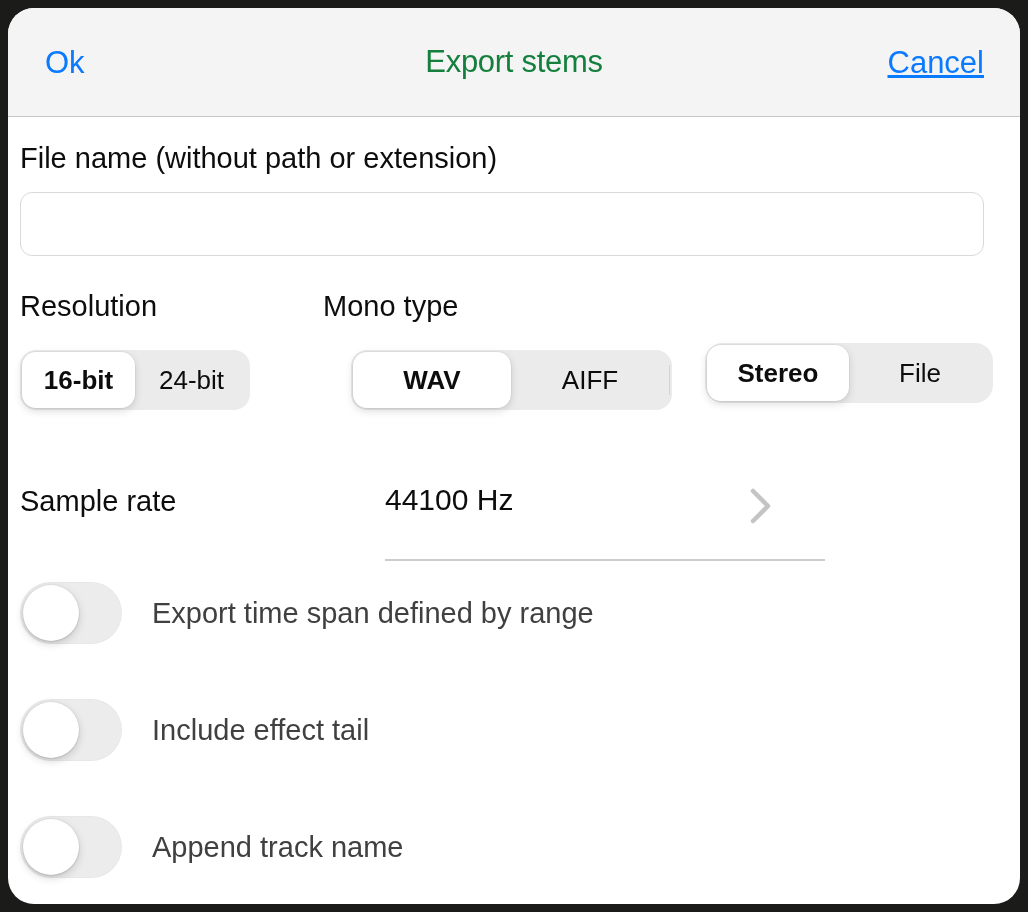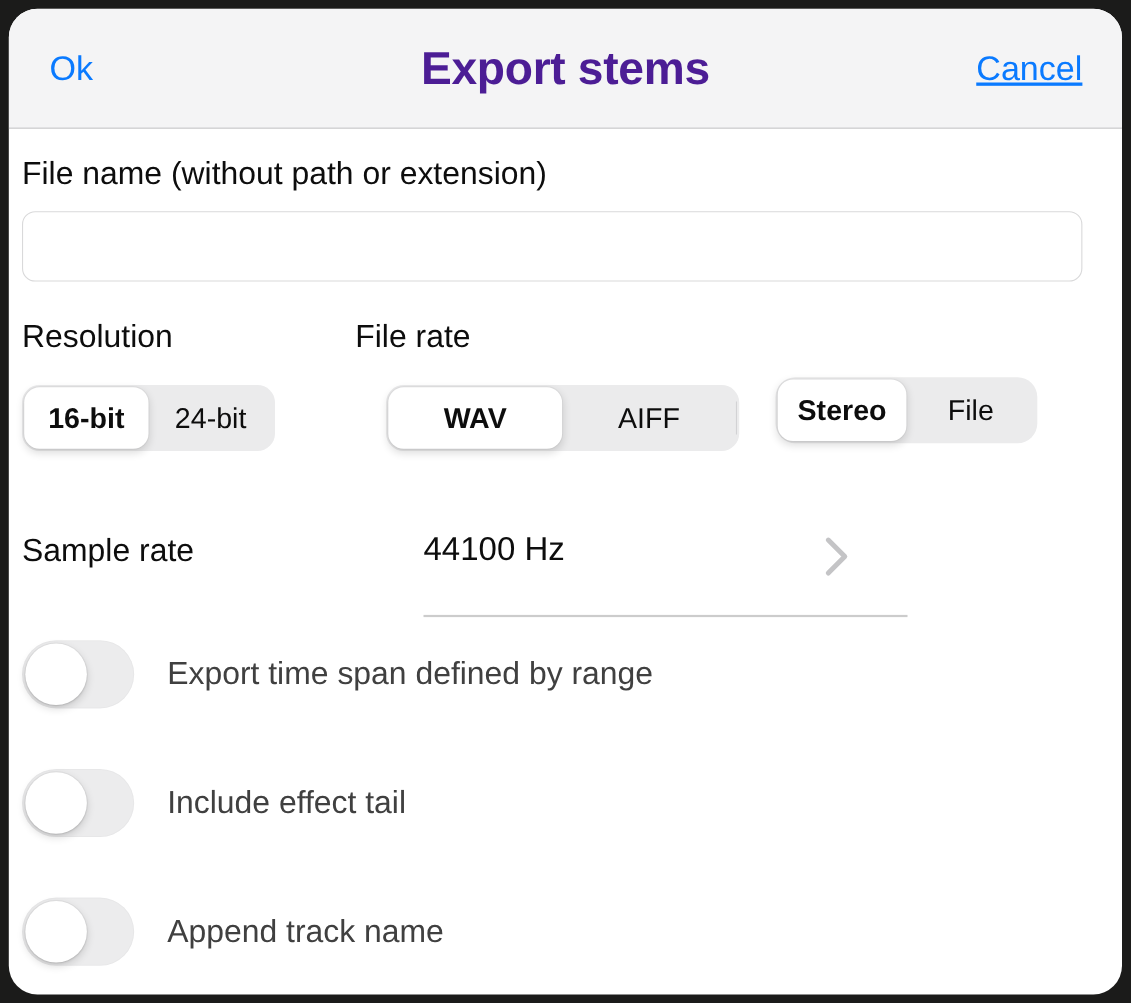--- a/index.html
+++ b/index.html
@@ -43,24 +43,24 @@
     cursor: pointer;
     line-height: 1;
     padding: 0;
   }
   .hbtn.ok { margin-left: 37px; }
   .hbtn.cancel { margin-left: auto; margin-right: 36px; text-decoration: underline; }
   .title {
     position: absolute;
     left: 0; right: 0;
     text-align: center;
-    font-size: 42px;
-    font-weight: 700;
+    font-size: 31px;
+    font-weight: 400;
     letter-spacing: -0.3px;
-    color: #4c1d95;
+    color: #15803d;
     pointer-events: none;
   }
   
   .lbl {
     position: absolute;
     font-size: 29px;
     color: #0d0d0d;
     line-height: 38px;
     white-space: nowrap;
   }
@@ -107,21 +107,21 @@
     box-shadow: 0 3px 8px rgba(0,0,0,0.14), 0 0 0 1px rgba(0,0,0,0.035);
   }
   .seg-divider {
     width: 1px;
     height: 30px;
     align-self: center;
     background: #d2d2d4;
   }
   .seg-resolution { left: 12px;  top: 342px; width: 230px; }
   .seg-filetype   { left: 343px; top: 342px; width: 321px; }
-  .seg-channels   { left: 697px; top: 335px; width: 238px; border-radius: 18px; }
+  .seg-channels   { left: 697px; top: 335px; width: 288px; border-radius: 18px; }
   
   .sample-value {
     position: absolute;
     left: 377px; top: 472px;
     font-size: 30px;
     line-height: 40px;
     color: #0d0d0d;
     white-space: nowrap;
   }
   .chevron {
@@ -180,21 +180,21 @@
     <div class="header">
       <button class="hbtn ok">Ok</button>
       <div class="title">Export stems</div>
       <button class="hbtn cancel">Cancel</button>
     </div>
 
     <div class="lbl" style="left:12px; top:131px;">File name (without path or extension)</div>
     <input class="filename-input" type="text" placeholder="" style="">
 
     <div class="lbl" style="left:12px; top:279px;">Resolution</div>
-    <div class="lbl" style="left:315px; top:279px;">File rate</div>
+    <div class="lbl" style="left:315px; top:279px;">Mono type</div>
 
     <div class="seg seg-resolution">
       <div class="seg-cell selected">16-bit</div>
       <div class="seg-cell">24-bit</div>
     </div>
 
     <div class="seg seg-filetype">
       <div class="seg-cell selected">WAV</div>
       <div class="seg-cell">AIFF</div>
       <div class="seg-divider"></div>

